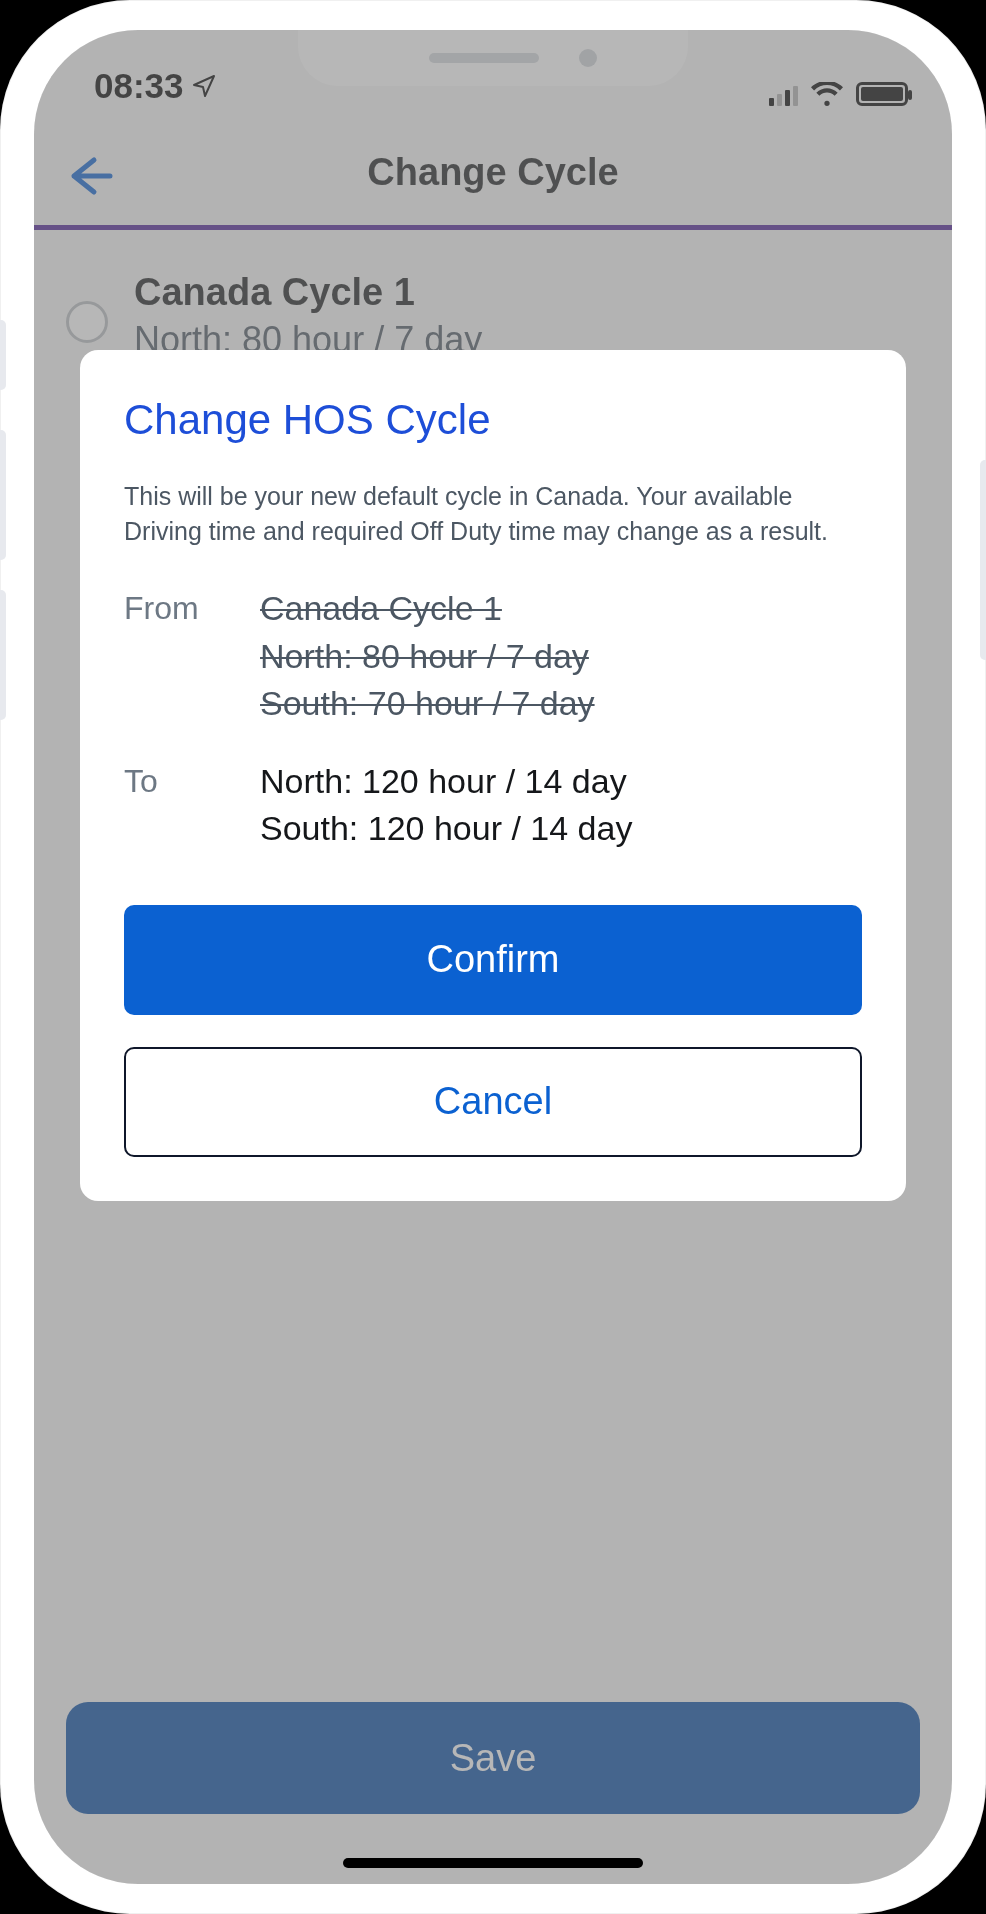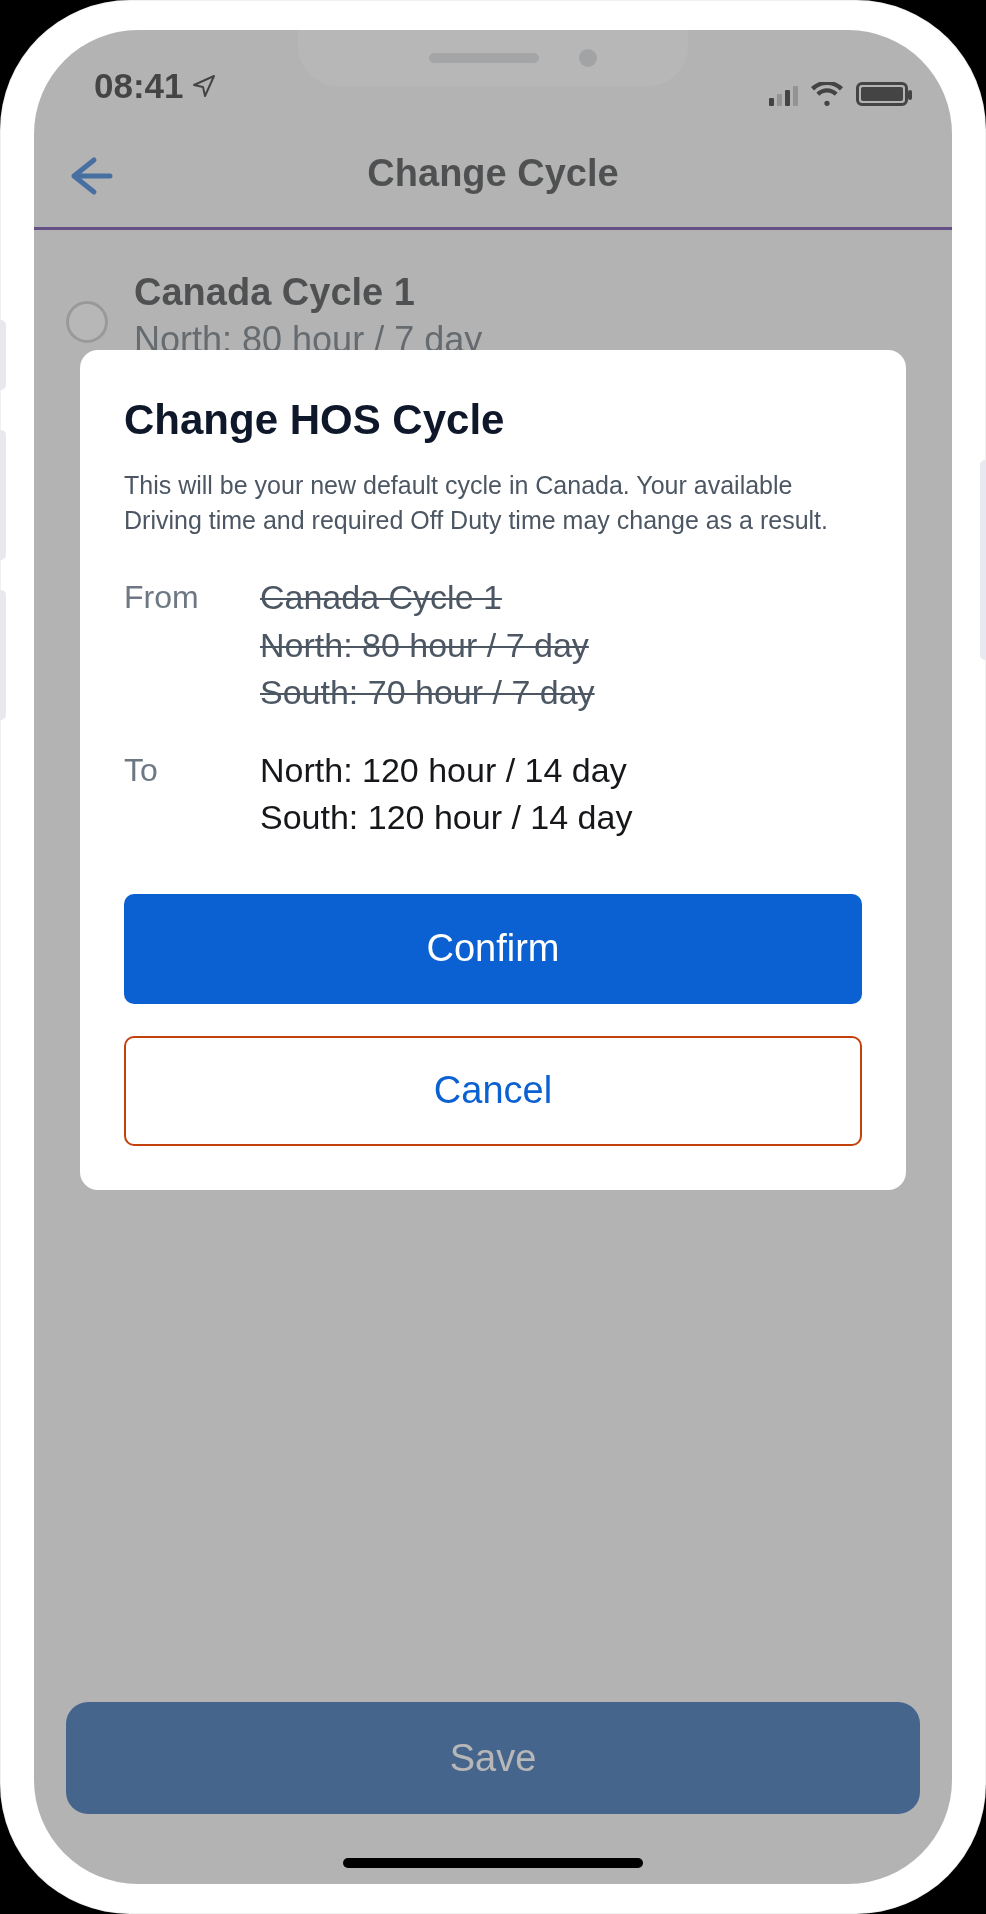--- a/index.html
+++ b/index.html
@@ -45,21 +45,21 @@
     .wifi{width:34px;height:24px}
     .batt{width:52px;height:24px;border:3px solid #000;border-radius:6px;position:relative}
     .batt::after{content:"";position:absolute;right:-7px;top:5px;width:4px;height:10px;background:#000;border-radius:2px}
     .batt i{position:absolute;inset:2px;background:#000;border-radius:2px}
 
     
     .page{position:absolute; inset:0; background:#f7f7f7}
     .nav{
       position:absolute; top:90px; left:0; right:0; height:110px;
       display:flex; align-items:center; justify-content:center;
-      border-bottom:3px solid #4c1d95;
+      border-bottom:5px solid #4c1d95;
     }
     .nav .title{font-size:38px; font-weight:700; color:#1a1c1d}
     .back{
       position:absolute; left:30px; top:34px; width:52px; height:44px; color:#0b61d1;
     }
 
     .list{
       position:absolute; top:225px; left:0; right:0;
     }
     .row{
@@ -77,55 +77,55 @@
       border-radius:22px; background:#034aa3; color:#fff; display:flex;
       align-items:center; justify-content:center; font-size:38px; font-weight:400;
     }
 
     
     .scrim{position:absolute; inset:0; background:rgba(124,124,124,.55); z-index:9}
     .modal{
       position:absolute; z-index:10; left:46px; right:46px; top:320px;
       background:#fff; border-radius:18px; padding:46px 44px 44px;
     }
-    .m-title{font-size:42px; font-weight:700; color:#0f172a; margin-bottom:24px}
+    .m-title{font-size:42px; font-weight:400; color:#1d4ed8; margin-bottom:35px}
     .m-body {font-size:25px; color:#4c5763; line-height:1.4; margin-bottom:36px}
 
     .ft{display:flex; gap:26px; align-items:flex-start; margin-bottom:30px}
     .ft .lbl{flex:0 0 110px; font-size:32px; color:#6d7884; line-height:1.45}
     .ft .val{font-size:34px; color:#15171a; line-height:1.4}
     .ft .val .line{white-space:nowrap}
     .ft.from .val{color:#4c5763; text-decoration:line-through; text-decoration-thickness:2px}
 
     .btn{
       display:flex; align-items:center; justify-content:center;
       height:110px; border-radius:10px; font-size:38px; cursor:default;
     }
     .btn-primary{background:#0b61d1; color:#fff; margin-top:52px; margin-bottom:32px}
-    .btn-secondary{background:#fff; color:#0b61d1; border:2px solid #c2410c}
+    .btn-secondary{background:#fff; color:#0b61d1; border:2px solid #0f172a}
   </style>
 </head>
 <body>
 
 <div class="phone">
   <div class="side-btn sb-left1"></div>
   <div class="side-btn sb-left2"></div>
   <div class="side-btn sb-left3"></div>
   <div class="side-btn sb-right"></div>
 
   <div class="screen">
 
     <div class="notch">
       <span class="speaker"></span>
       <span class="cam"></span>
     </div>
 
     <div class="status">
       <div class="left">
-        <span>08:41</span>
+        <span>08:33</span>
         <svg width="24" height="24" viewBox="0 0 24 24">
             <path d="M2 11 L22 2 L13 22 L11 13 Z" fill="none" stroke="#000" stroke-width="2" stroke-linejoin="round"></path>
           </svg>
       </div>
       <div class="right">
         <span class="sig">
           <i style="height:8px"></i>
             <i class="off" style="height:12px"></i>
             <i style="height:16px"></i>
             <i class="off" style="height:20px"></i>

